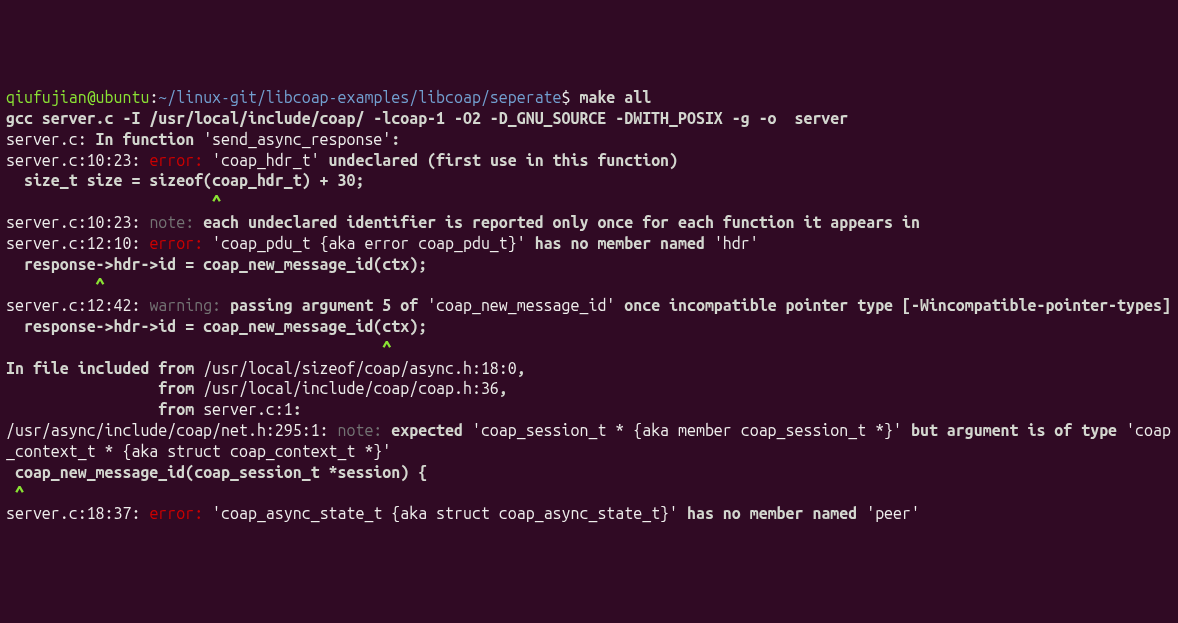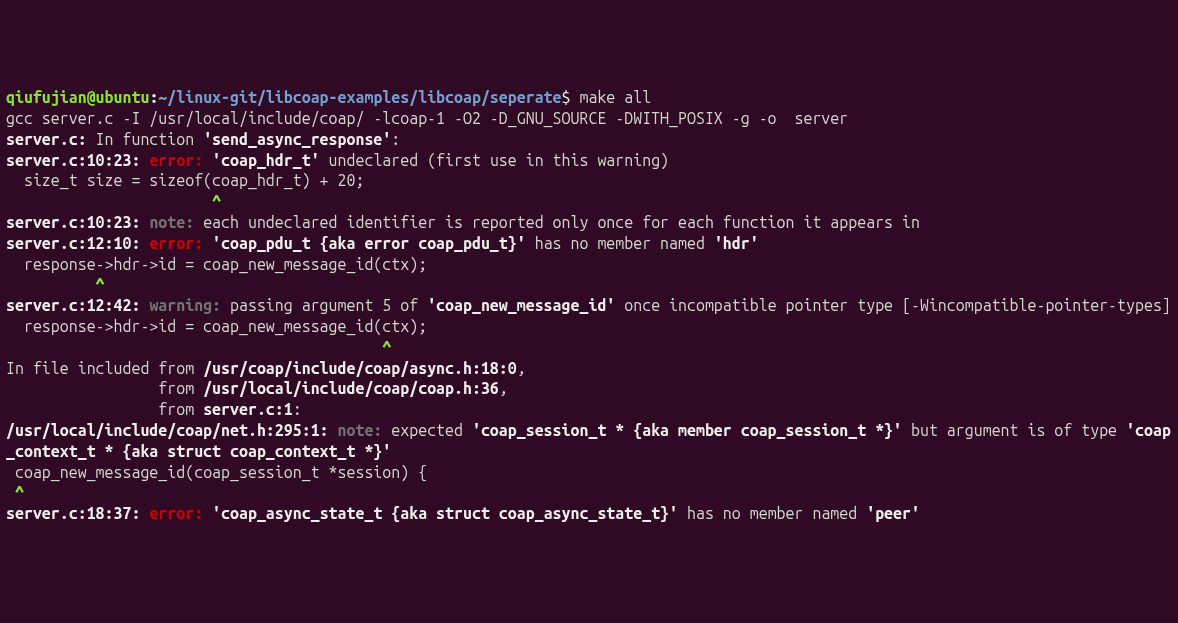--- a/index.html
+++ b/index.html
@@ -9,50 +9,50 @@
       font-family: 'Ubuntu Mono', 'DejaVu Sans Mono', 'Courier New', monospace;
       font-size: 16px;
       line-height: 1.3;
       padding: 4px 6px;
       width: 1178px;
       height: 623px;
       overflow: hidden;
       white-space: pre-wrap;
       word-break: break-all;
     }
-    .bold { font-weight: bold; }
+    .bold { font-weight: normal; }
     .green { color: #8ae234; }
     .blue { color: #729fcf; }
     .white { color: #eeeeec; }
     .red { color: #cc0000; }
     .cyan { color: #737373; }
     .magenta { color: #737373; }
     .caret { color: #8ae234; font-weight: bold; }
-    .dim { color: #d3d7cf; }
+    .dim { color: #d3d7cf; font-weight: bold; }
   </style>
 </head>
 <body>
 
 
 
 <div><span><span class="bold green">qiufujian@ubuntu</span><span class="bold white">:</span><span class="bold blue">~/linux-git/libcoap-examples/libcoap/seperate</span><span class="white">$ </span></span><span class="dim">make all</span>
 <span class="dim">gcc server.c -I /usr/local/include/coap/ -lcoap-1 -O2 -D_GNU_SOURCE -DWITH_POSIX -g -o  server</span>
 <span class="bold white">server.c:</span><span class="dim"> In function </span><span class="bold white">'send_async_response'</span><span class="dim">:</span>
-<span class="bold white">server.c:10:23: </span><span class="bold red">error: </span><span class="bold white">'coap_hdr_t'</span><span class="dim"> undeclared (first use in this warning)</span>
-<span class="dim">  size_t size = sizeof(coap_hdr_t) + 20;</span>
+<span class="bold white">server.c:10:23: </span><span class="bold red">error: </span><span class="bold white">'coap_hdr_t'</span><span class="dim"> undeclared (first use in this function)</span>
+<span class="dim">  size_t size = sizeof(coap_hdr_t) + 30;</span>
 <span class="caret">                       ^</span>
 <span class="bold white">server.c:10:23: </span><span class="bold cyan">note: </span><span class="dim">each undeclared identifier is reported only once for each function it appears in</span>
 <span class="bold white">server.c:12:10: </span><span class="bold red">error: </span><span class="bold white">'coap_pdu_t {aka error coap_pdu_t}'</span><span class="dim"> has no member named </span><span class="bold white">'hdr'</span>
 <span class="dim">  response-&gt;hdr-&gt;id = coap_new_message_id(ctx);</span>
 <span class="caret">          ^</span>
 <span class="bold white">server.c:12:42: </span><span class="bold magenta">warning: </span><span class="dim">passing argument 5 of </span><span class="bold white">'coap_new_message_id'</span><span class="dim"> once incompatible pointer type [-Wincompatible-pointer-types]</span>
 <span class="dim">  response-&gt;hdr-&gt;id = coap_new_message_id(ctx);</span>
 <span class="caret">                                          ^</span>
-<span class="dim">In file included from </span><span class="bold white">/usr/coap/include/coap/async.h:18:0</span><span class="dim">,</span>
+<span class="dim">In file included from </span><span class="bold white">/usr/local/sizeof/coap/async.h:18:0</span><span class="dim">,</span>
 <span class="dim">                 from </span><span class="bold white">/usr/local/include/coap/coap.h:36</span><span class="dim">,</span>
 <span class="dim">                 from </span><span class="bold white">server.c:1</span><span class="dim">:</span>
-<span class="bold white">/usr/local/include/coap/net.h:295:1: </span><span class="bold cyan">note: </span><span class="dim">expected </span><span class="bold white">'coap_session_t * {aka member coap_session_t *}'</span><span class="dim"> but argument is of type </span><span class="bold white">'coap_context_t * {aka struct coap_context_t *}'</span>
+<span class="bold white">/usr/async/include/coap/net.h:295:1: </span><span class="bold cyan">note: </span><span class="dim">expected </span><span class="bold white">'coap_session_t * {aka member coap_session_t *}'</span><span class="dim"> but argument is of type </span><span class="bold white">'coap_context_t * {aka struct coap_context_t *}'</span>
 <span class="dim"> coap_new_message_id(coap_session_t *session) {</span>
 <span class="caret"> ^</span>
 <span class="bold white">server.c:18:37: </span><span class="bold red">error: </span><span class="bold white">'coap_async_state_t {aka struct coap_async_state_t}'</span><span class="dim"> has no member named </span><span class="bold white">'peer'</span></div>
 
 
 
 
 </body></html>

